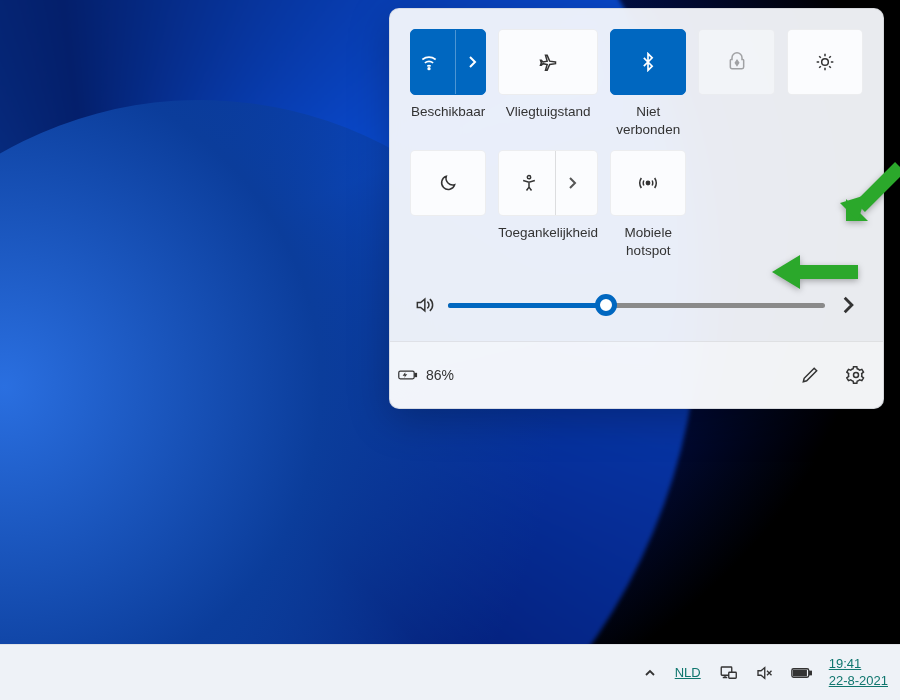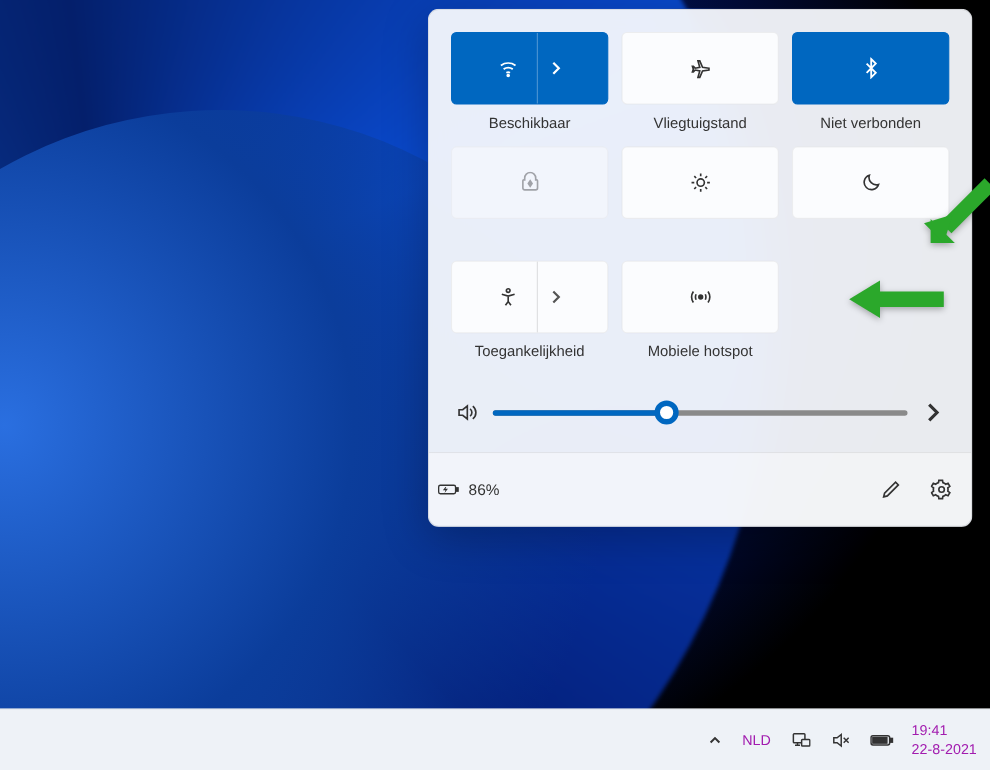--- a/index.html
+++ b/index.html
@@ -30,21 +30,21 @@
     top: 8px;
     width: 495px;
     background: rgba(245, 248, 252, 0.95);
     border: 1px solid rgba(0,0,0,0.08);
     border-radius: 10px;
     box-shadow: 0 10px 40px rgba(0,0,0,0.25);
     padding: 20px 20px 0 20px;
     backdrop-filter: blur(20px);
   }
   
-  .tiles { display: grid; grid-template-columns: repeat(3, 1fr); gap: 12px 12px; }
+  .tiles { display: grid; grid-template-columns: repeat(5, 1fr); gap: 12px 12px; }
   .tile-group { display: flex; flex-direction: column; align-items: center; gap: 8px; }
   .tile {
     width: 100%; height: 66px; border-radius: 5px; display: flex; align-items: center; justify-content: center;
     gap: 16px; cursor: pointer; border: 1px solid rgba(0,0,0,0.06);
   }
   .tile.active { background: #0067c0; color: #fff; border-color: #0067c0; }
   .tile.inactive { background: #fbfcfe; color: #333; }
   .tile.dim { opacity: 0.55; }
   .tile .chev { font-size: 14px; padding-left: 12px; border-left: 1px solid rgba(255,255,255,0.3); height: 100%; display:flex; align-items:center;}
   .tile.inactive .chev { border-left: 1px solid rgba(0,0,0,0.12); }
@@ -90,21 +90,21 @@
   .footer-actions { display:flex; gap: 8px; }
   .footer-btn { width:38px; height:38px; display:flex; align-items:center; justify-content:center; border-radius:5px; cursor:pointer;}
   
   
   .taskbar {
     position: absolute; left:0; right:0; bottom:0; height: 56px;
     background: #eef2f7; border-top: 1px solid rgba(0,0,0,0.06);
     display:flex; align-items:center; justify-content:flex-end;
     padding: 0 12px; gap: 14px;
   }
-  .tray { display:flex; align-items:center; gap: 14px; font-size: 13px; color:#a21caf;}
+  .tray { display:flex; align-items:center; gap: 14px; font-size: 13px; color:#0f766e;text-decoration:underline;}
   .tray-item { display:flex; align-items:center; gap:4px; cursor:pointer; padding:4px 2px;}
   .clock { text-align:left; line-height:1.3; font-size:13px;}
   
   
   .arrow {
     position: absolute; z-index: 10;
   }
   .arrow svg { filter: drop-shadow(0 2px 3px rgba(0,0,0,0.3)); }
   
   .ico { width:20px; height:20px; display:inline-flex; align-items:center; justify-content:center;}

